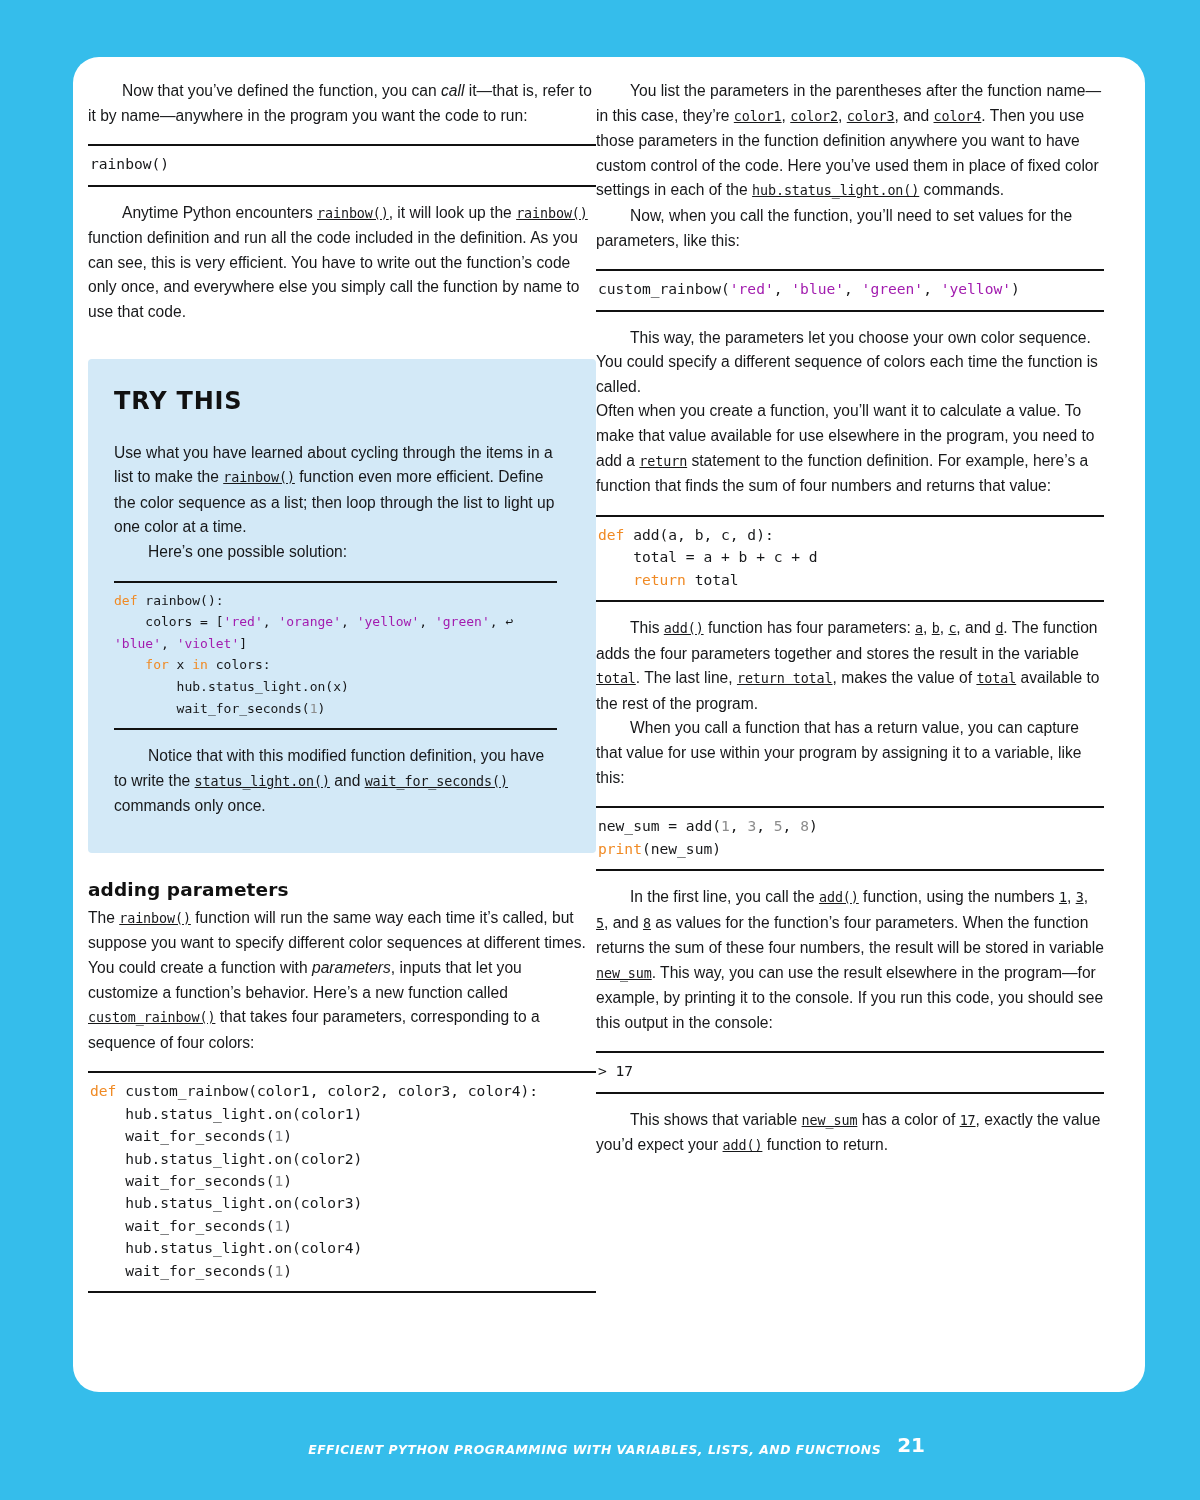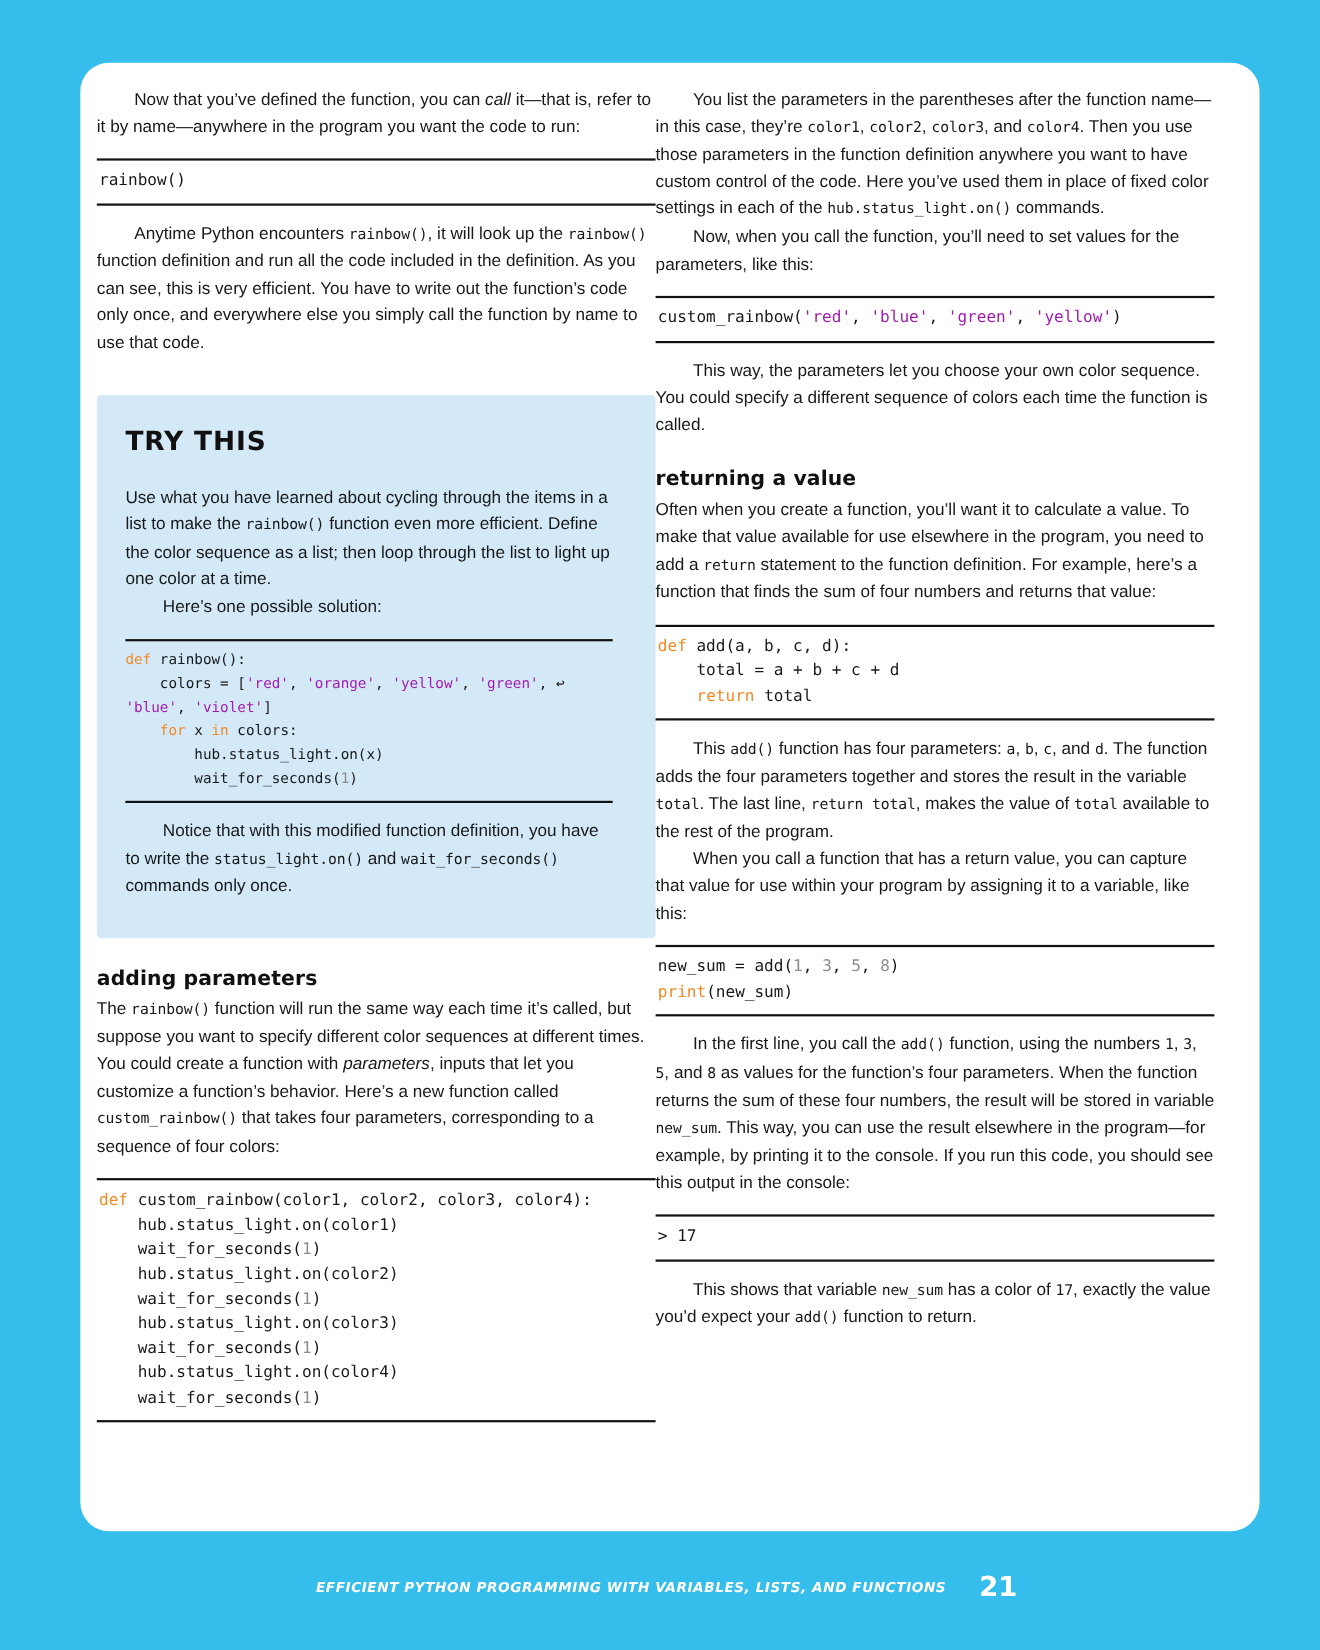--- a/index.html
+++ b/index.html
@@ -53,20 +53,21 @@
   em.it { font-style: italic; }
 
   code, .mono {
     font-family: "DejaVu Sans Mono", monospace;
     font-size: 13.6px;
     letter-spacing: -0.1px;
   }
 
   p.body code {
     font-size: 13.4px;
+    text-decoration: underline;
   }
 
   
   .listing {
     border-top: 2.5px solid #111;
     border-bottom: 2.5px solid #111;
     padding: 7px 0 9px 2px;
     margin: 16px 0 0 0;
   }
   .listing .line {
@@ -113,37 +114,37 @@
   }
 
   
   .footer {
     position: absolute;
     left: 0;
     top: 1427px;
     width: 980px;
     height: 30px;
     display: flex;
-    align-items: center;
+    align-items: flex-end;
     justify-content: flex-end;
     padding-right: 55px;
-    gap: 30px;
+    gap: 16px;
   }
   .footer .chapter {
     font-family: "DejaVu Sans", sans-serif;
     font-size: 12.4px;
     font-style: italic;
     font-weight: bold;
     letter-spacing: 0.5px;
     color: #ffffff;
     text-transform: uppercase;
   }
   .footer .pageno {
     font-family: "DejaVu Sans", sans-serif;
-    font-size: 25px;
+    font-size: 20px;
     font-weight: bold;
     color: #ffffff;
   }
 </style>
 </head>
 <body>
 
 <div class="page">
   <div class="columns">
 
@@ -197,21 +198,20 @@
 
       <p class="body indent">Now, when you call the function, you’ll need to set values for the parameters, like this:</p>
 
       <div class="listing">
           <div class="line"><span>custom_rainbow(</span><span class="str">'red'</span><span>, </span><span class="str">'blue'</span><span>, </span><span class="str">'green'</span><span>, </span><span class="str">'yellow'</span><span>)</span></div>
         </div>
 
       <div class="para-gap"></div>
       <p class="body indent">This way, the parameters let you choose your own color sequence. You could specify a different sequence of colors each time the function is called.</p>
 
-      <h3 class="section">returning a value</h3>
 
       <p class="body"><span>Often when you create a function, you’ll want it to calculate a value. To make that value available for use elsewhere in the program, you need to add a </span><code>return</code><span> statement to the function definition. For example, here’s a function that finds the sum of four numbers and returns that value:</span></p>
 
       <div class="listing">
           <div class="line"><span class="kw">def</span><span> add(a, b, c, d):</span></div>
           <div class="line"><span>    total = a + b + c + d</span></div>
           <div class="line"><span>    </span><span class="kw">return</span><span> total</span></div>
         </div>
 
       <div class="para-gap"></div>

